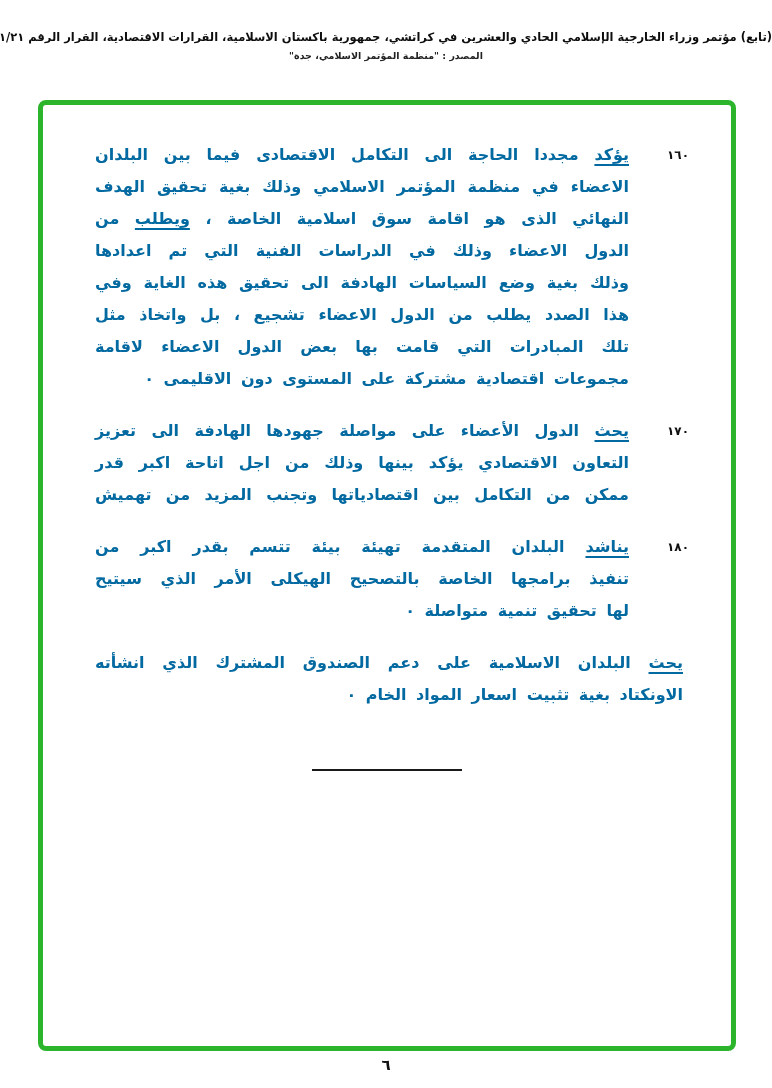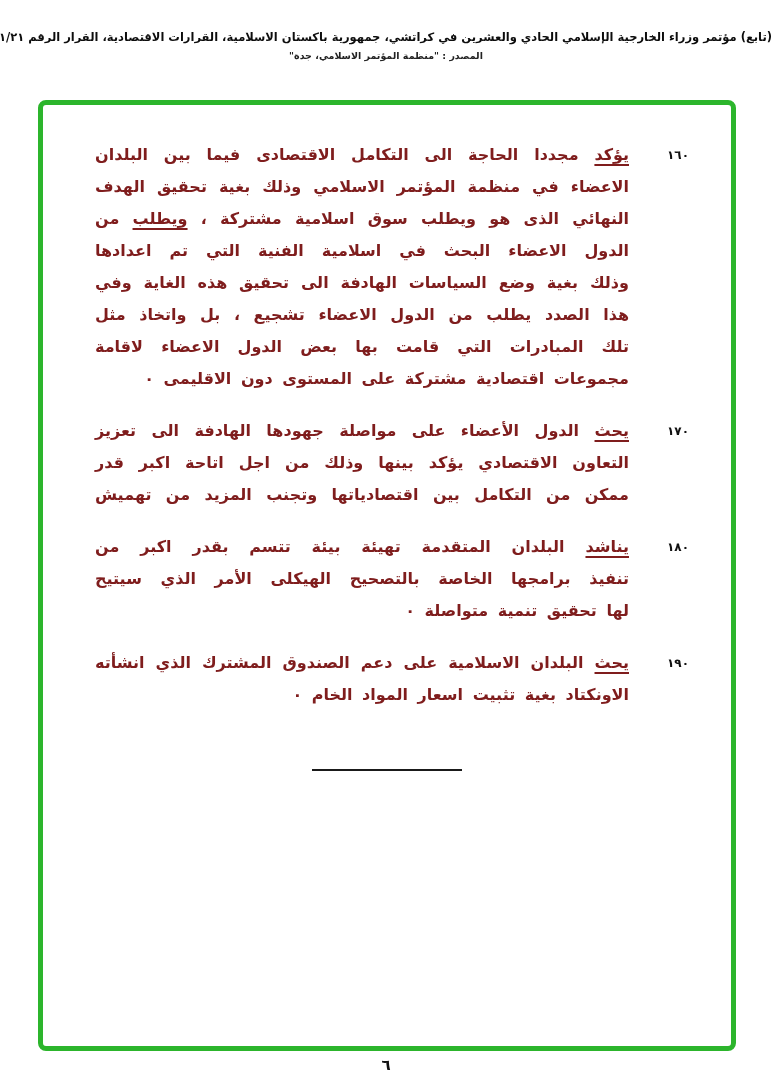--- a/index.html
+++ b/index.html
@@ -68,21 +68,21 @@
   .pbody {
     flex: 1 1 auto;
     padding-right: 8px;
   }
   .line {
     font-size: 16px;
     font-weight: 700;
     line-height: 32px;
     word-spacing: 4px;
     text-align: justify;
-    color: #7f1d1d;
+    color: #0369a1;
   }
   .line.just {
     text-align-last: justify;
     -moz-text-align-last: justify;
   }
   .u {
     text-decoration: underline;
     text-decoration-thickness: 1.5px;
     text-underline-offset: 4px;
   }
@@ -113,22 +113,22 @@
     <div class="h-line2">المصدر : "منظمة المؤتمر الاسلامي، جدة"</div>
   </div>
 
   <div class="green-frame">
     <div class="content">
         <div class="paragraph">
           <div class="marker"><span>١٦</span><span class="mdot">٠</span></div>
           <div class="pbody">
             <div class="line just"><span class="u">يؤكد</span><span> مجددا الحاجة الى التكامل الاقتصادى فيما بين البلدان</span></div>
             <div class="line just"><span>الاعضاء في منظمة المؤتمر الاسلامي وذلك بغية تحقيق الهدف</span></div>
-            <div class="line just"><span>النهائي الذى هو ويطلب سوق اسلامية مشتركة ، </span><span class="u">ويطلب</span><span> من</span></div>
-            <div class="line just"><span>الدول الاعضاء البحث في اسلامية الفنية التي تم اعدادها</span></div>
+            <div class="line just"><span>النهائي الذى هو اقامة سوق اسلامية الخاصة ، </span><span class="u">ويطلب</span><span> من</span></div>
+            <div class="line just"><span>الدول الاعضاء وذلك في الدراسات الفنية التي تم اعدادها</span></div>
             <div class="line just"><span>وذلك بغية وضع السياسات الهادفة الى تحقيق هذه الغاية وفي</span></div>
             <div class="line just"><span>هذا الصدد يطلب من الدول الاعضاء تشجيع ، بل واتخاذ مثل</span></div>
             <div class="line just"><span>تلك المبادرات التي قامت بها بعض الدول الاعضاء لاقامة</span></div>
             <div class="line"><span>مجموعات اقتصادية مشتركة على المستوى دون الاقليمى ٠</span></div>
           </div>
         </div>
         <div class="paragraph">
           <div class="marker"><span>١٧</span><span class="mdot">٠</span></div>
           <div class="pbody">
             <div class="line just"><span class="u">يحث</span><span> الدول الأعضاء على مواصلة جهودها الهادفة الى تعزيز</span></div>
@@ -138,21 +138,20 @@
         </div>
         <div class="paragraph">
           <div class="marker"><span>١٨</span><span class="mdot">٠</span></div>
           <div class="pbody">
             <div class="line just"><span class="u">يناشد</span><span> البلدان المتقدمة تهيئة بيئة تتسم بقدر اكبر من</span></div>
             <div class="line just"><span>تنفيذ برامجها الخاصة بالتصحيح الهيكلى الأمر الذي سيتيح</span></div>
             <div class="line"><span>لها تحقيق تنمية متواصلة ٠</span></div>
           </div>
         </div>
         <div class="paragraph">
-          <div class="marker"><span>١٩</span><span class="mdot">٠</span></div>
           <div class="pbody">
             <div class="line just"><span class="u">يحث</span><span> البلدان الاسلامية على دعم الصندوق المشترك الذي انشأته</span></div>
             <div class="line"><span>الاونكتاد بغية تثبيت اسعار المواد الخام ٠</span></div>
           </div>
         </div>
       </div>
     <div class="end-divider"></div>
   </div>
 
   <div class="page-number">٦</div>

